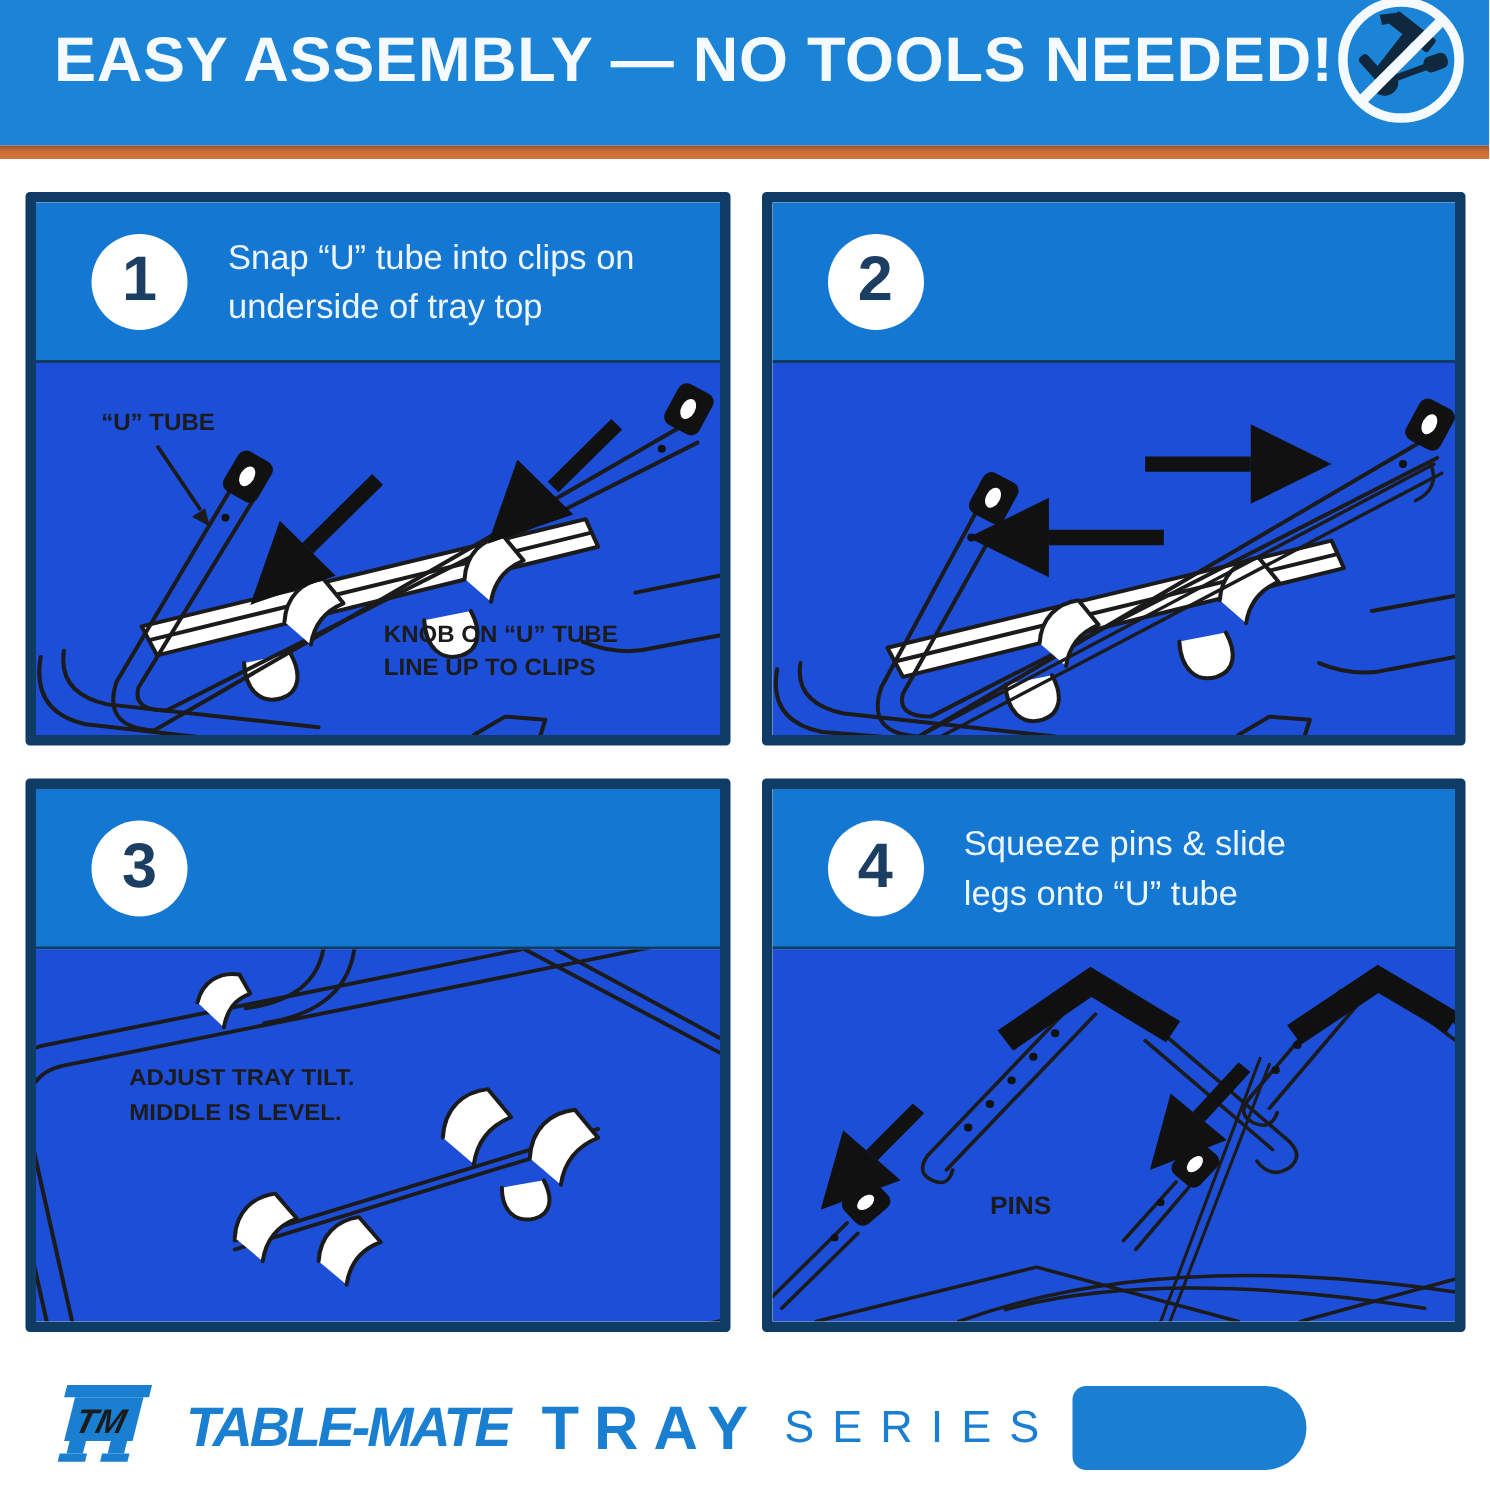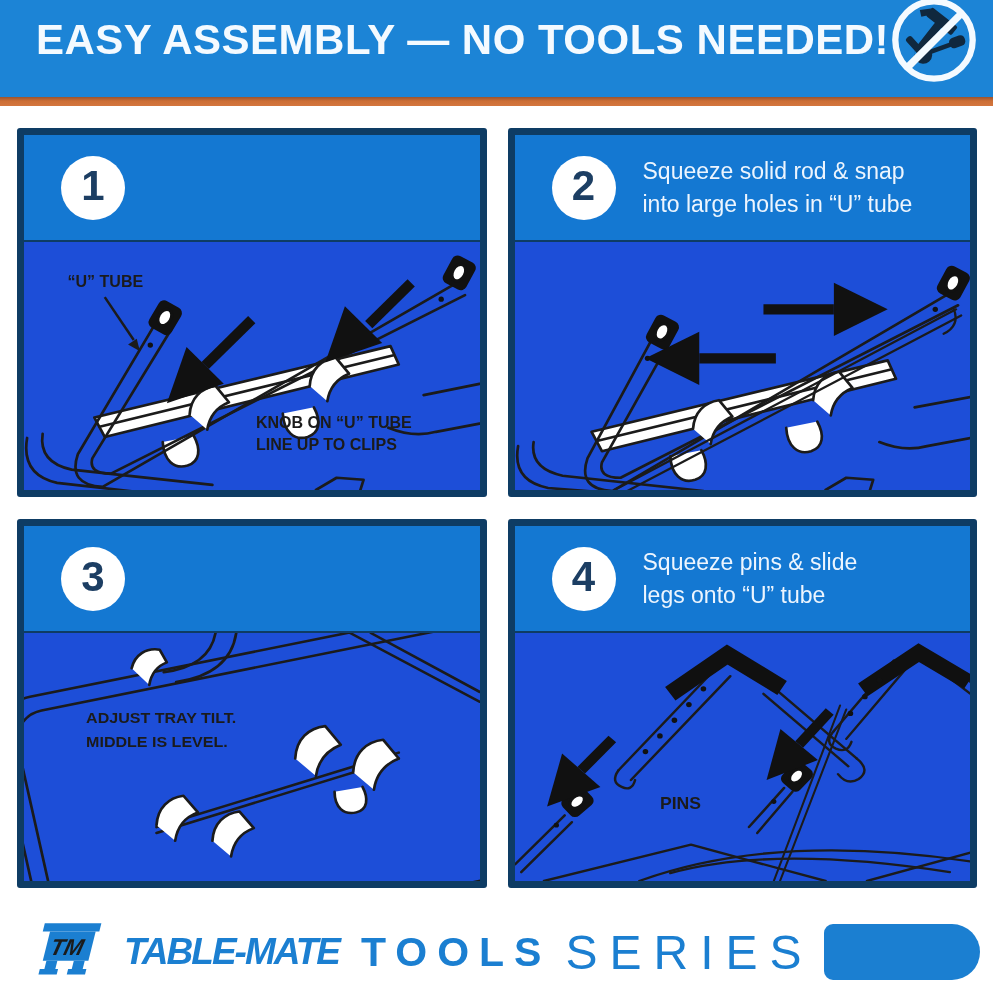--- a/index.html
+++ b/index.html
@@ -23,21 +23,21 @@
   .panel-body svg { position:absolute; inset:0; width:100%; height:100%; }
   svg text { font-family:"Liberation Sans", sans-serif; font-weight:bold; fill:#1b1b1b; }
   .lbl { font-size:15.5px; }
   .lbl-big { font-size:17px; }
 
   
   .brand { margin-top:26px; height:76px; display:flex; align-items:center; padding-left:32px; color:#1B7FD1; }
   .logo-mark { width:84px; height:72px; flex:none; }
   .brand-name { font-size:37px; font-weight:bold; font-style:italic; letter-spacing:-2px; margin-left:8px; white-space:nowrap; }
   .brand-plus { font-size:41px; font-weight:bold; letter-spacing:10px; margin-left:22px; white-space:nowrap; }
-  .brand-series { font-size:48px; font-weight:normal; letter-spacing:12px; margin-left:14px; white-space:nowrap; }
+  .brand-series { font-size:30px; font-weight:normal; letter-spacing:12px; margin-left:14px; white-space:nowrap; }
   .brand-pill { width:156px; height:56px; background:#1B7FD1; border-radius:9px 28px 28px 9px; margin-left:10px; }
 </style>
 </head>
 <body>
 
 <div class="page">
 
   <header class="banner">
     <h1>EASY ASSEMBLY — NO TOOLS NEEDED!</h1>
     <div class="no-tools">
@@ -63,20 +63,21 @@
       </svg>
     </div>
   </header>
   <div class="accent-stripe"></div>
 
   <main class="grid">
 
     <section class="panel">
       <div class="panel-header">
         <div class="step-circle">1</div>
+        <p class="step-text">Snap “U” tube into clips on underside of tray top</p>
       </div>
       <div class="panel-body">
         <svg viewBox="0 0 440 243" preserveAspectRatio="none">
           <g stroke="#1b1b1b" stroke-width="2.6" fill="none" stroke-linecap="round" stroke-linejoin="round">
             <path d="M3,192 Q-3,228 32,236 L180,253"></path>
             <path d="M18,188 Q14,216 46,223 L182,238"></path>
             <path d="M352,182 q24,10 46,4 L440,178"></path>
             <path d="M386,150 L440,139"></path>
             <path d="M282,243 l20,-12 26,2 -4,13"></path>
             <path d="M68,172 L354,102 L362,120 L78,191 Z" fill="#fff"></path>
@@ -115,21 +116,20 @@
             <text x="224" y="182" class="lbl">KNOB ON “U” TUBE</text>
             <text x="224" y="204" class="lbl">LINE UP TO CLIPS</text>
           </g>
         </svg>
       </div>
     </section>
 
     <section class="panel">
       <div class="panel-header">
         <div class="step-circle">2</div>
-        <p class="step-text">Squeeze solid rod &amp; snap into large holes in “U” tube</p>
       </div>
       <div class="panel-body">
         <svg viewBox="0 0 440 243" preserveAspectRatio="none">
           <g stroke="#1b1b1b" stroke-width="2.6" fill="none" stroke-linecap="round" stroke-linejoin="round">
             <path d="M3,200 Q-3,234 32,241 L180,253"></path>
             <path d="M18,196 Q14,222 46,229 L182,244"></path>
             <path d="M352,196 q24,10 46,4 L440,192"></path>
             <path d="M386,162 L440,152"></path>
             <path d="M300,243 l20,-12 26,2 -4,13"></path>
             <path d="M74,186 L360,116 L368,134 L84,205 Z" fill="#fff"></path>
@@ -278,18 +278,18 @@
           <rect x="10" y="17" width="50" height="32"></rect>
           <rect x="14" y="49" width="12" height="9"></rect>
           <rect x="44" y="49" width="12" height="9"></rect>
           <rect x="9" y="58" width="20" height="6"></rect>
           <rect x="40" y="58" width="20" height="6"></rect>
           <text x="15" y="43" font-size="25" font-style="italic" fill="#fff">TM</text>
         </g>
       </svg>
     </div>
     <span class="brand-name">TABLE-MATE</span>
-    <span class="brand-plus">TOOLS</span>
+    <span class="brand-plus">TRAY</span>
     <span class="brand-series">SERIES</span>
     <div class="brand-pill"></div>
   </footer>
 
 </div>
 
 </body></html>

